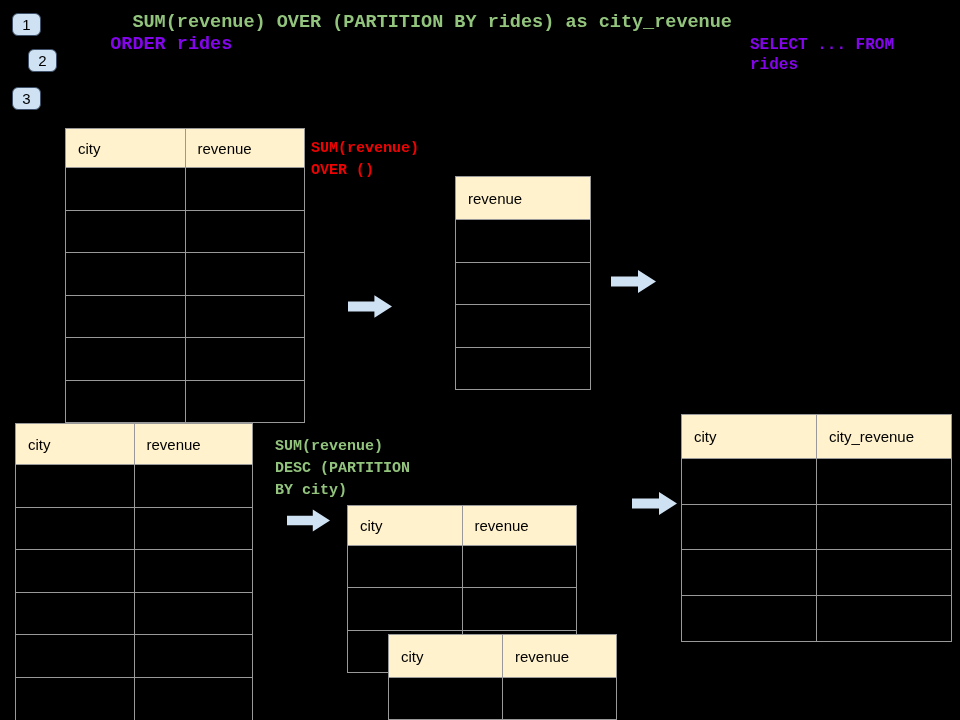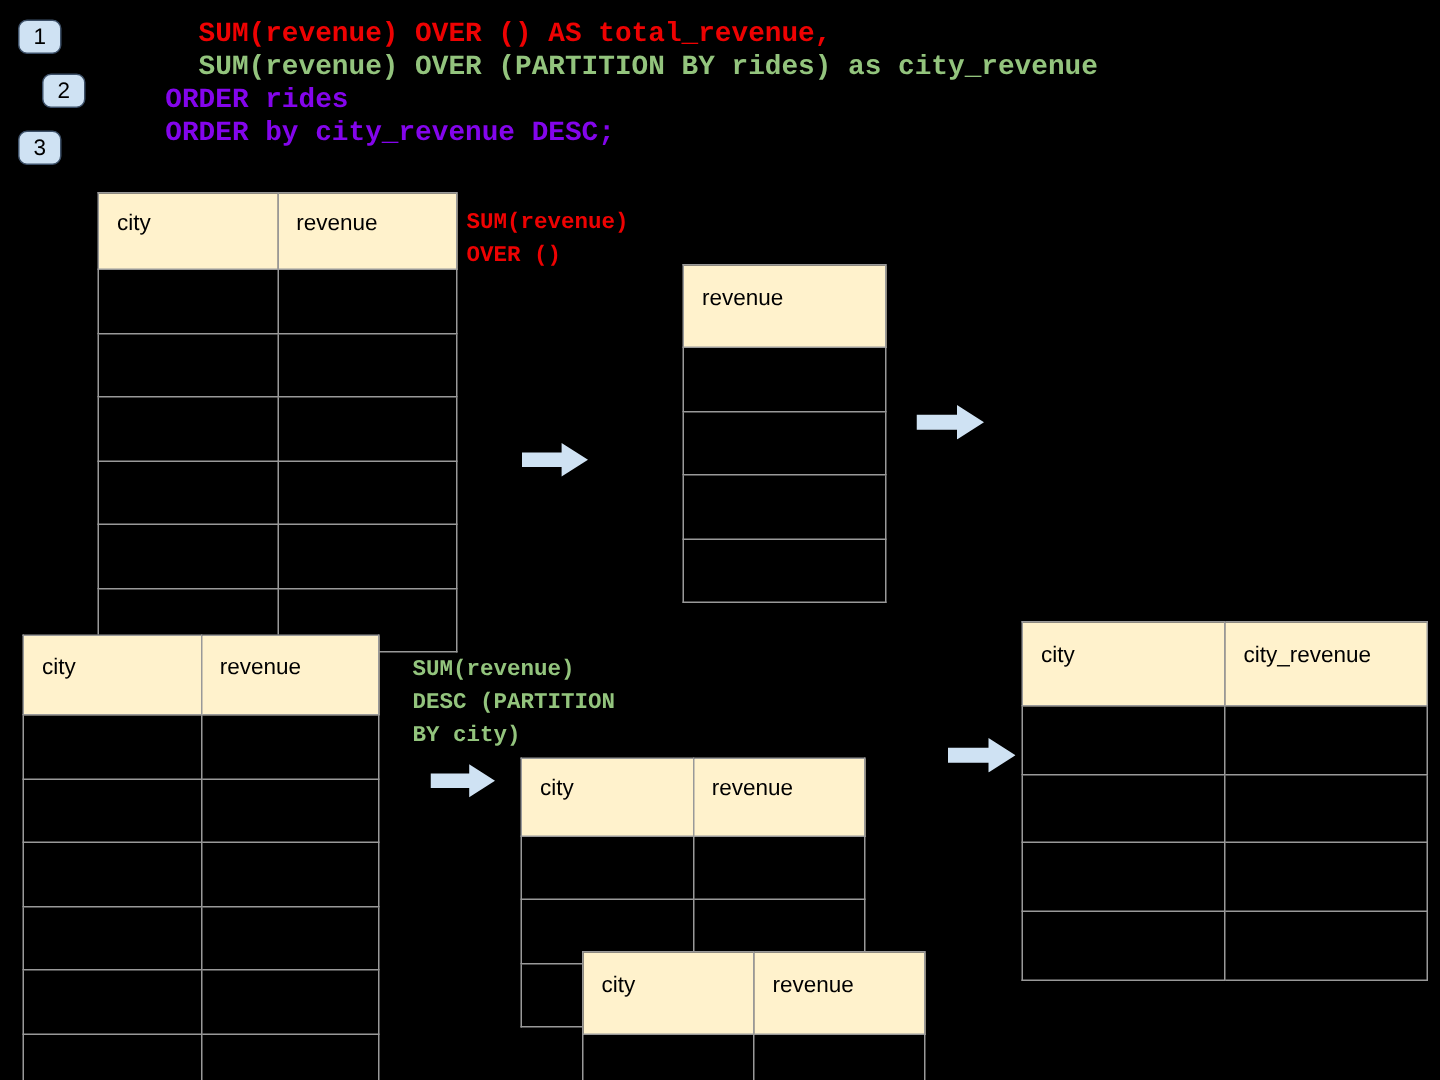--- a/index.html
+++ b/index.html
@@ -33,21 +33,21 @@
   }
   
   table.tbl{
     position:absolute;border-collapse:collapse;table-layout:fixed;
     background:#000;
   }
   table.tbl th{
     background:var(--header_bg);
     font-family:"Liberation Sans",sans-serif;
     font-size:15px;font-weight:400;color:#000;
-    text-align:left;padding:0 0 12px 12px;
+    text-align:left;padding:0 0 0 12px;
     height:var(--hh,40px);
     border:1px solid var(--border);
   }
   table.tbl td{
     height:var(--rh,41.5px);
     border:1px solid var(--border);
     background:#000;padding:0;
   }
   
   .arrow{position:absolute;line-height:0;}
@@ -55,22 +55,23 @@
 </style>
 </head>
 <body>
 
 <div class="stage">
 
   <div class="badge" style="left:12px;top:13px">1</div>
   <div class="badge" style="left:28px;top:49px">2</div>
   <div class="badge" style="left:12px;top:87px">3</div>
 
-  <div class="code"><div class="red">    SUM(revenue) OVER () AS total_revenue,</div><div class="green">    SUM(revenue) OVER (PARTITION BY rides) as city_revenue</div><div class="purple">  ORDER rides</div><div class="purple">  ORDER by city_revenue DESC;</div></div>
-
+  <div class="code"><div class="green">    SUM(revenue) OVER (PARTITION BY rides) as city_revenue</div><div class="purple">  ORDER rides</div></div>
+
+  <div class="note sidenote purple" style="left:750px;top:35px"><div>SELECT ... FROM</div><div>rides</div></div>
 
   <div class="note red" style="left:311px;top:138px"><div>SUM(revenue)</div><div>OVER ()</div></div>
 
   <div class="note green" style="left:275px;top:436px"><div>SUM(revenue)</div><div>DESC (PARTITION</div><div>BY city)</div></div>
 
   <table class="tbl" style="left:65px;top:128px;width:240px;--hh:38px;--rh:41.5px">
     <thead>
       <tr>
         <th>city</th>
         <th>revenue</th>

